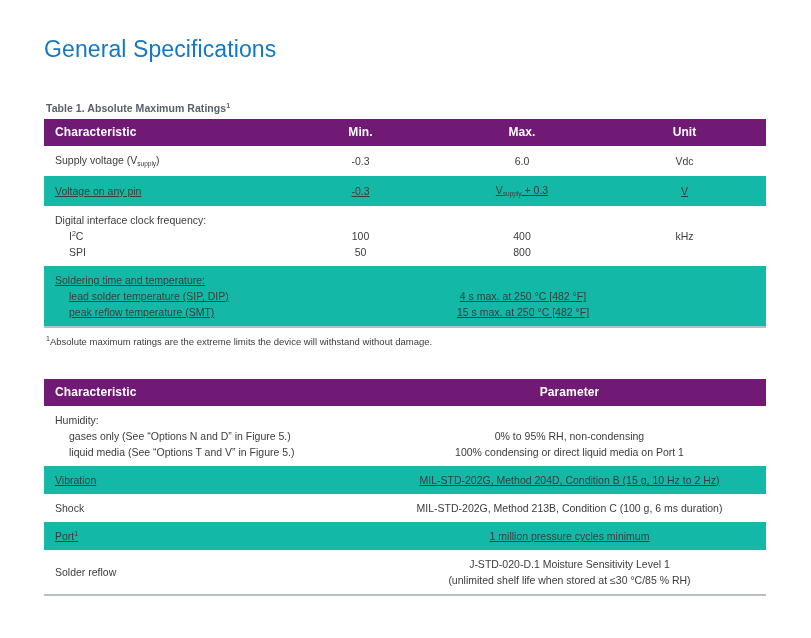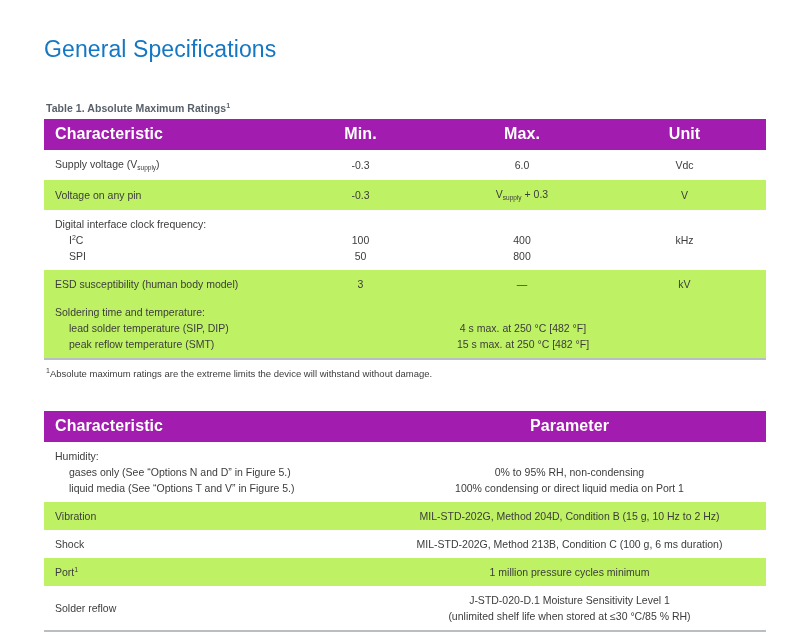--- a/index.html
+++ b/index.html
@@ -48,23 +48,23 @@
   }
 
   table.spec {
     width: 722px;
     border-collapse: collapse;
     table-layout: fixed;
     font-size: 10.5px;
     border-bottom: 2.5px solid #b7bec4;
   }
   table.spec th {
-    background: #a21caf;
+    background: #701a75;
     color: #ffffff;
-    font-size: 16px;
+    font-size: 12px;
     font-weight: bold;
     text-align: center;
     padding: 6px 0 7px 0;
     letter-spacing: 0.1px;
     border: none;
   }
   table.spec th.char-head {
     text-align: left;
     padding-left: 11px;
   }
@@ -74,21 +74,22 @@
     vertical-align: middle;
     color: #3c3c3c;
     border: none;
     line-height: 16px;
   }
   table.spec td.char {
     text-align: left;
     padding-left: 11px;
   }
   table.spec tr.alt td {
-    background: #bef264;
+    background: #14b8a6;
+    text-decoration: underline;
   }
   table.spec tr.plain td {
     background: #ffffff;
   }
 
   
   .vsep {
     border-left: 1px solid #b5bcc2;
   }
 
@@ -177,26 +178,20 @@
             <span class="cellline">50</span>
           </td>
           <td class="vsep">
             <span class="cellline" style="visibility:hidden">.</span>
             <span class="cellline">400</span>
             <span class="cellline">800</span>
           </td>
           <td class="vsep">kHz</td>
         </tr>
 
-        <tr class="alt">
-          <td class="char">ESD susceptibility (human body model)</td>
-          <td class="vsep">3</td>
-          <td class="vsep">—</td>
-          <td class="vsep">kV</td>
-        </tr>
 
 
         <tr class="alt">
           <td class="char">
             <span class="cellline">Soldering time and temperature:</span>
             <span class="cellline indent1">lead solder temperature (SIP, DIP)</span>
             <span class="cellline indent1">peak reflow temperature (SMT)</span>
           </td>
           <td class="vsep" colspan="3">
             <span class="cellline" style="visibility:hidden">.</span>

